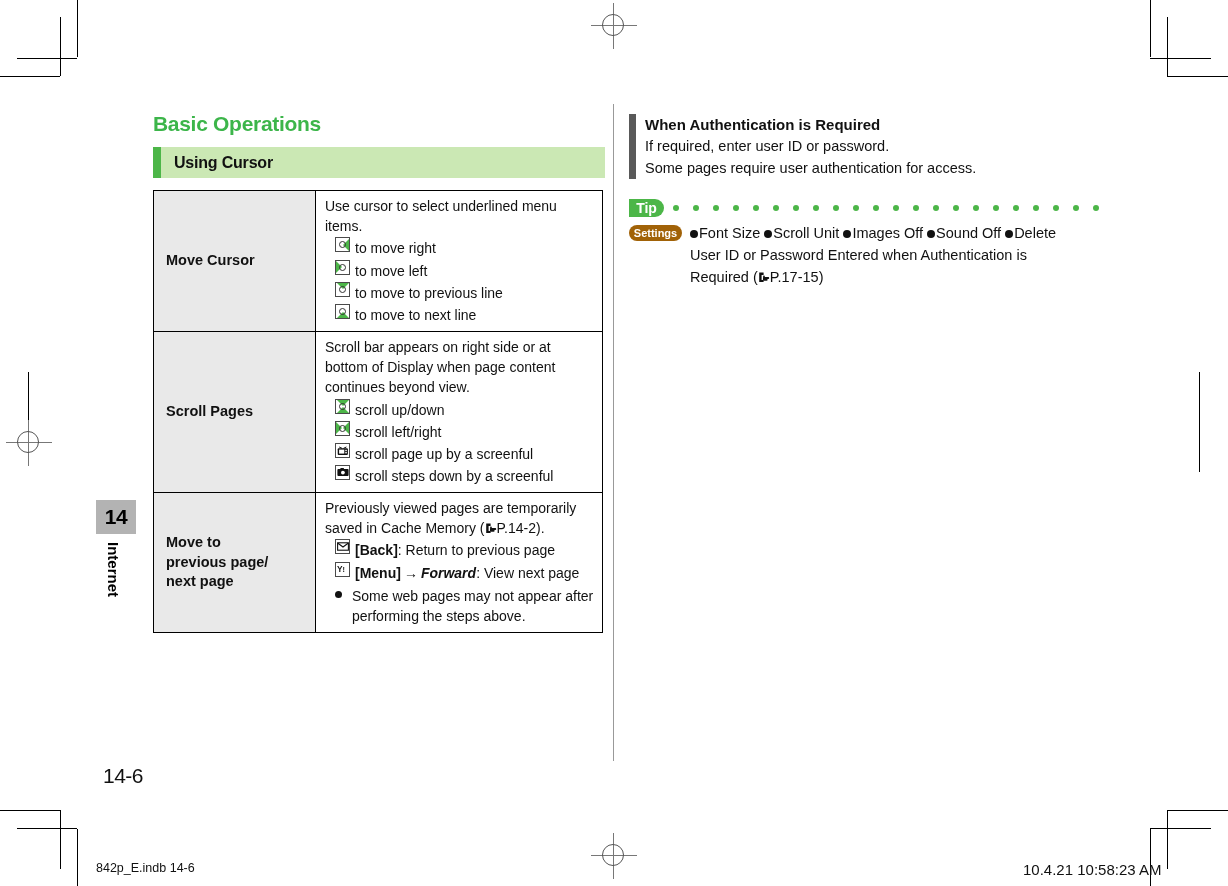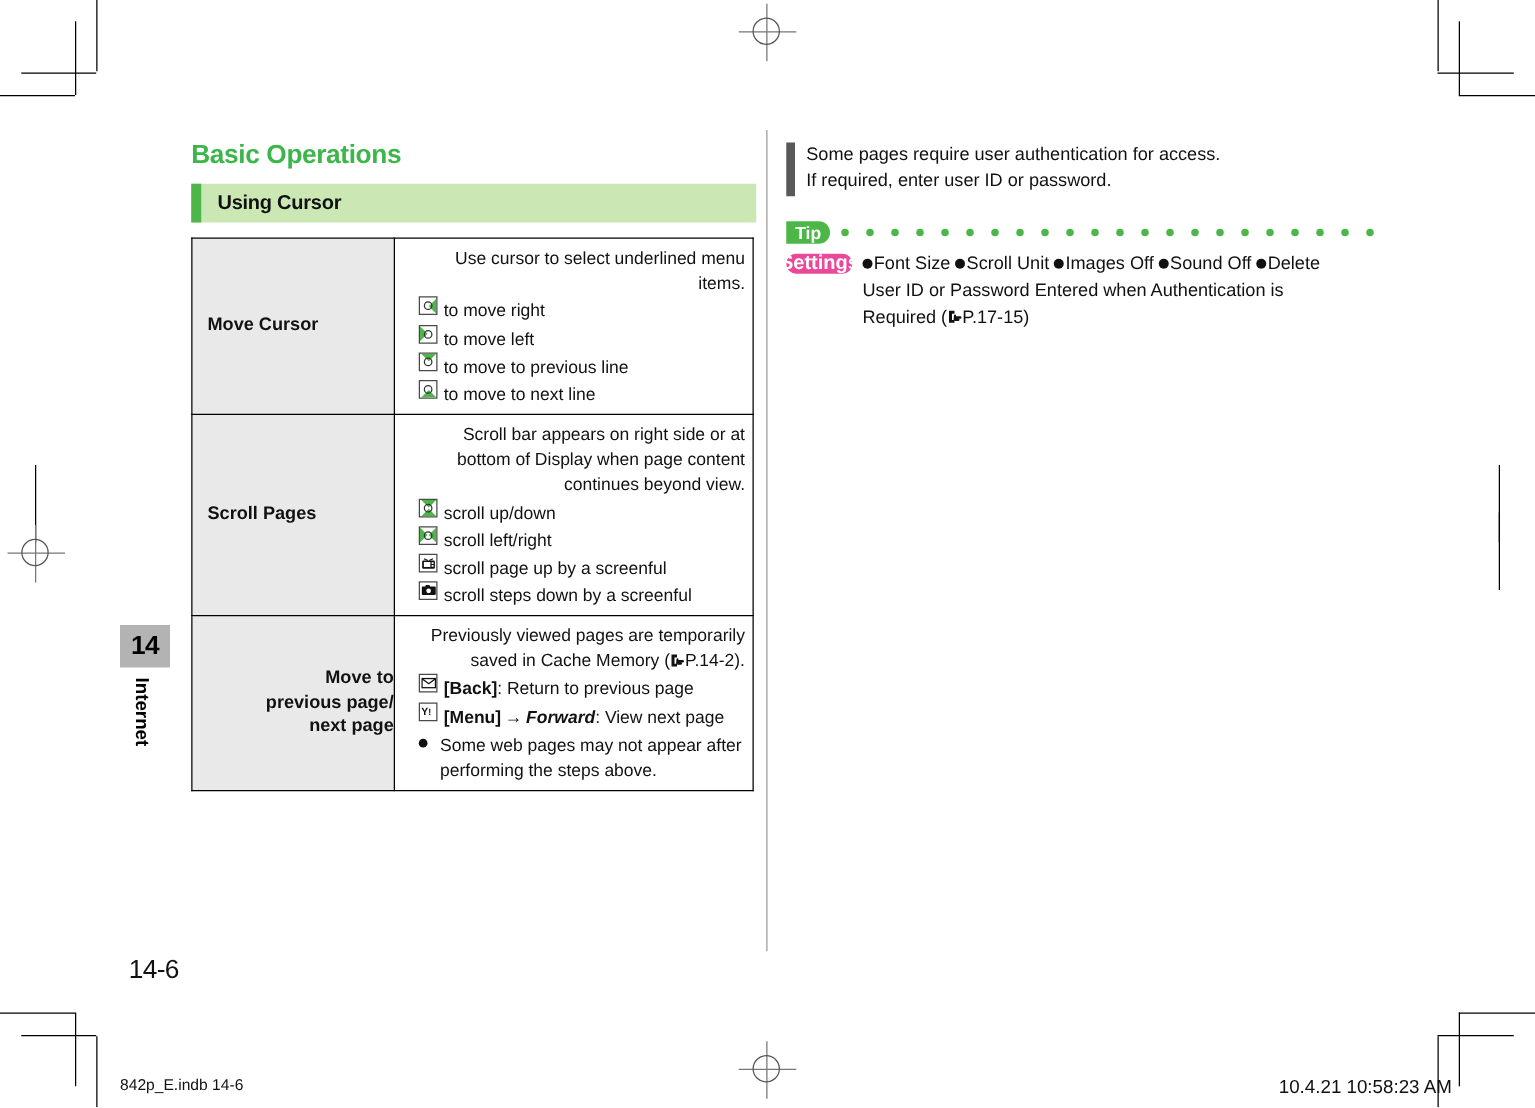--- a/index.html
+++ b/index.html
@@ -151,21 +151,21 @@
     vertical-align: middle;
     padding: 6px 0 6px 12px;
     line-height: 1.35;
   }
   #ops-table td.body {
     padding: 5px 6px 6px 9px;
     font-size: 14px;
     line-height: 1.44;
     color: #111;
   }
-  .line { display: block; white-space: normal; text-align: right; }
+  .line { display: block; white-space: normal; }
   .iline {
     display: flex;
     align-items: flex-start;
     gap: 5px;
     margin-top: 1px;
     padding-left: 10px;
   }
   .iline .txt { padding-top: 1px; }
 
   
@@ -285,24 +285,24 @@
   }
   .settings-row {
     display: flex;
     align-items: flex-start;
     gap: 8px;
     margin-top: 6px;
   }
   .settings-pill {
     width: 53px;
     height: 16px;
-    background: #ec4899;
+    background: #a16207;
     color: #fff;
     font-weight: bold;
-    font-size: 16px;
+    font-size: 11px;
     display: flex;
     align-items: center;
     justify-content: center;
     border-radius: 8px;
     flex: 0 0 auto;
     margin-top: 2px;
   }
   .settings-text {
     font-size: 14.5px;
     line-height: 1.5;
@@ -553,22 +553,23 @@
 
       </tbody>
     </table>
   </div>
 
   <div id="col-right">
 
     <div class="rhead">
       <div class="bar"></div>
       <div class="body">
+        <div class="h">When Authentication is Required</div>
+        <div>If required, enter user ID or password.</div>
         <div>Some pages require user authentication for access.</div>
-        <div>If required, enter user ID or password.</div>
       </div>
     </div>
 
     <div id="tip-block">
       <div class="tip-row">
         <div class="tip-pill">Tip</div>
         <div class="dots" id="tip-dots">
             <i></i>
             <i></i>
             <i></i>

